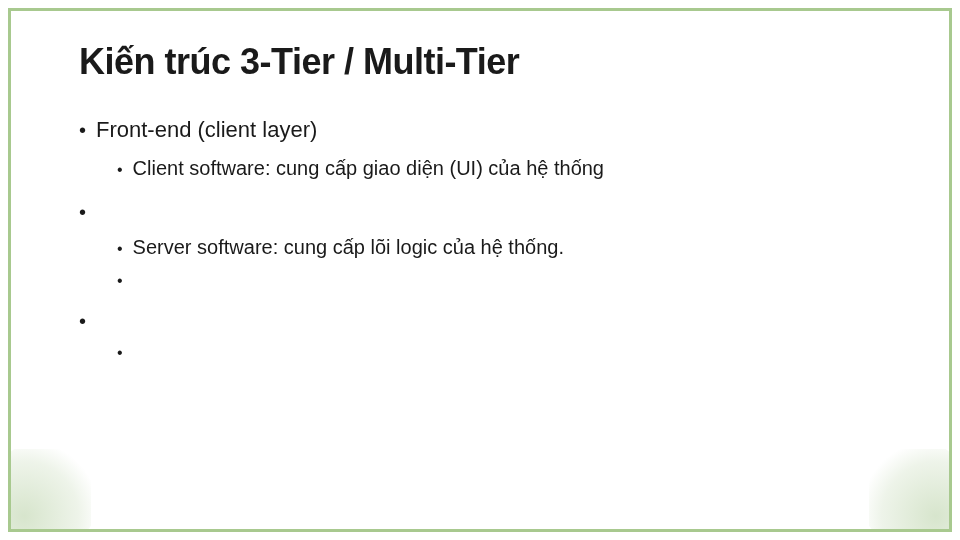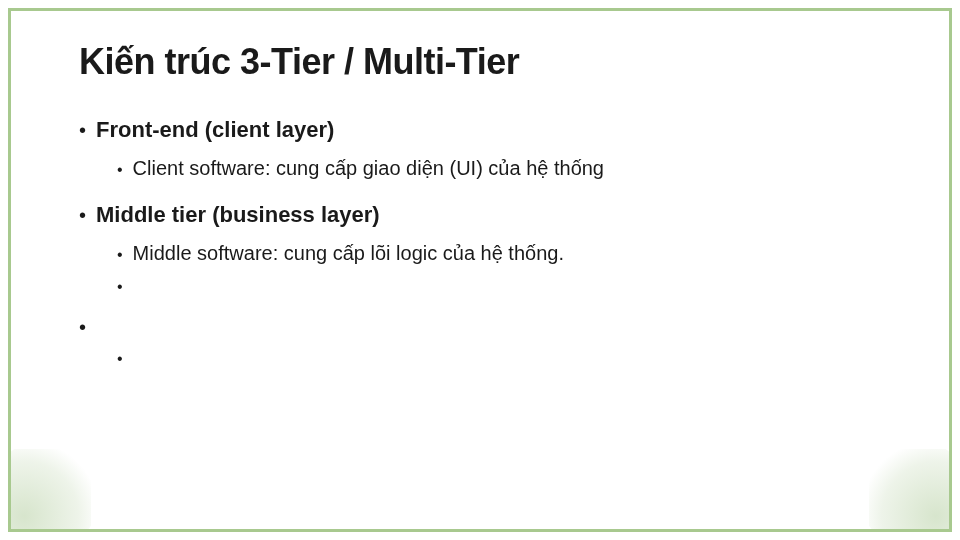--- a/index.html
+++ b/index.html
@@ -44,21 +44,21 @@
       margin-top: 4px;
     }
     .bullet-main .dot {
       font-size: 20px;
       color: #1a1a1a;
       margin-right: 10px;
       line-height: 1;
     }
     .bullet-main .text {
       font-size: 22px;
-      font-weight: bold;
+      font-weight: normal;
       color: #1a1a1a;
       text-align: right;
     }
     .bullet-sub {
       display: flex;
       align-items: baseline;
       margin-left: 38px;
       margin-bottom: 14px;
     }
     .bullet-sub .dot {
@@ -129,25 +129,24 @@
       </div>
       <div class="bullet-sub">
         <span class="dot">•</span>
         <span class="text">Client software: cung cấp giao diện (UI) của hệ thống</span>
       </div>
     </div>
 
     <div class="section">
       <div class="bullet-main">
         <span class="dot">•</span>
-        <span class="text">Middle tier (business layer)</span>
       </div>
       <div class="bullet-sub">
         <span class="dot">•</span>
-        <span class="text">Middle software: cung cấp lõi logic của hệ thống.</span>
+        <span class="text">Server software: cung cấp lõi logic của hệ thống.</span>
       </div>
       <div class="bullet-sub">
         <span class="dot">•</span>
       </div>
     </div>
 
     <div class="section">
       <div class="bullet-main">
         <span class="dot">•</span>
       </div>

